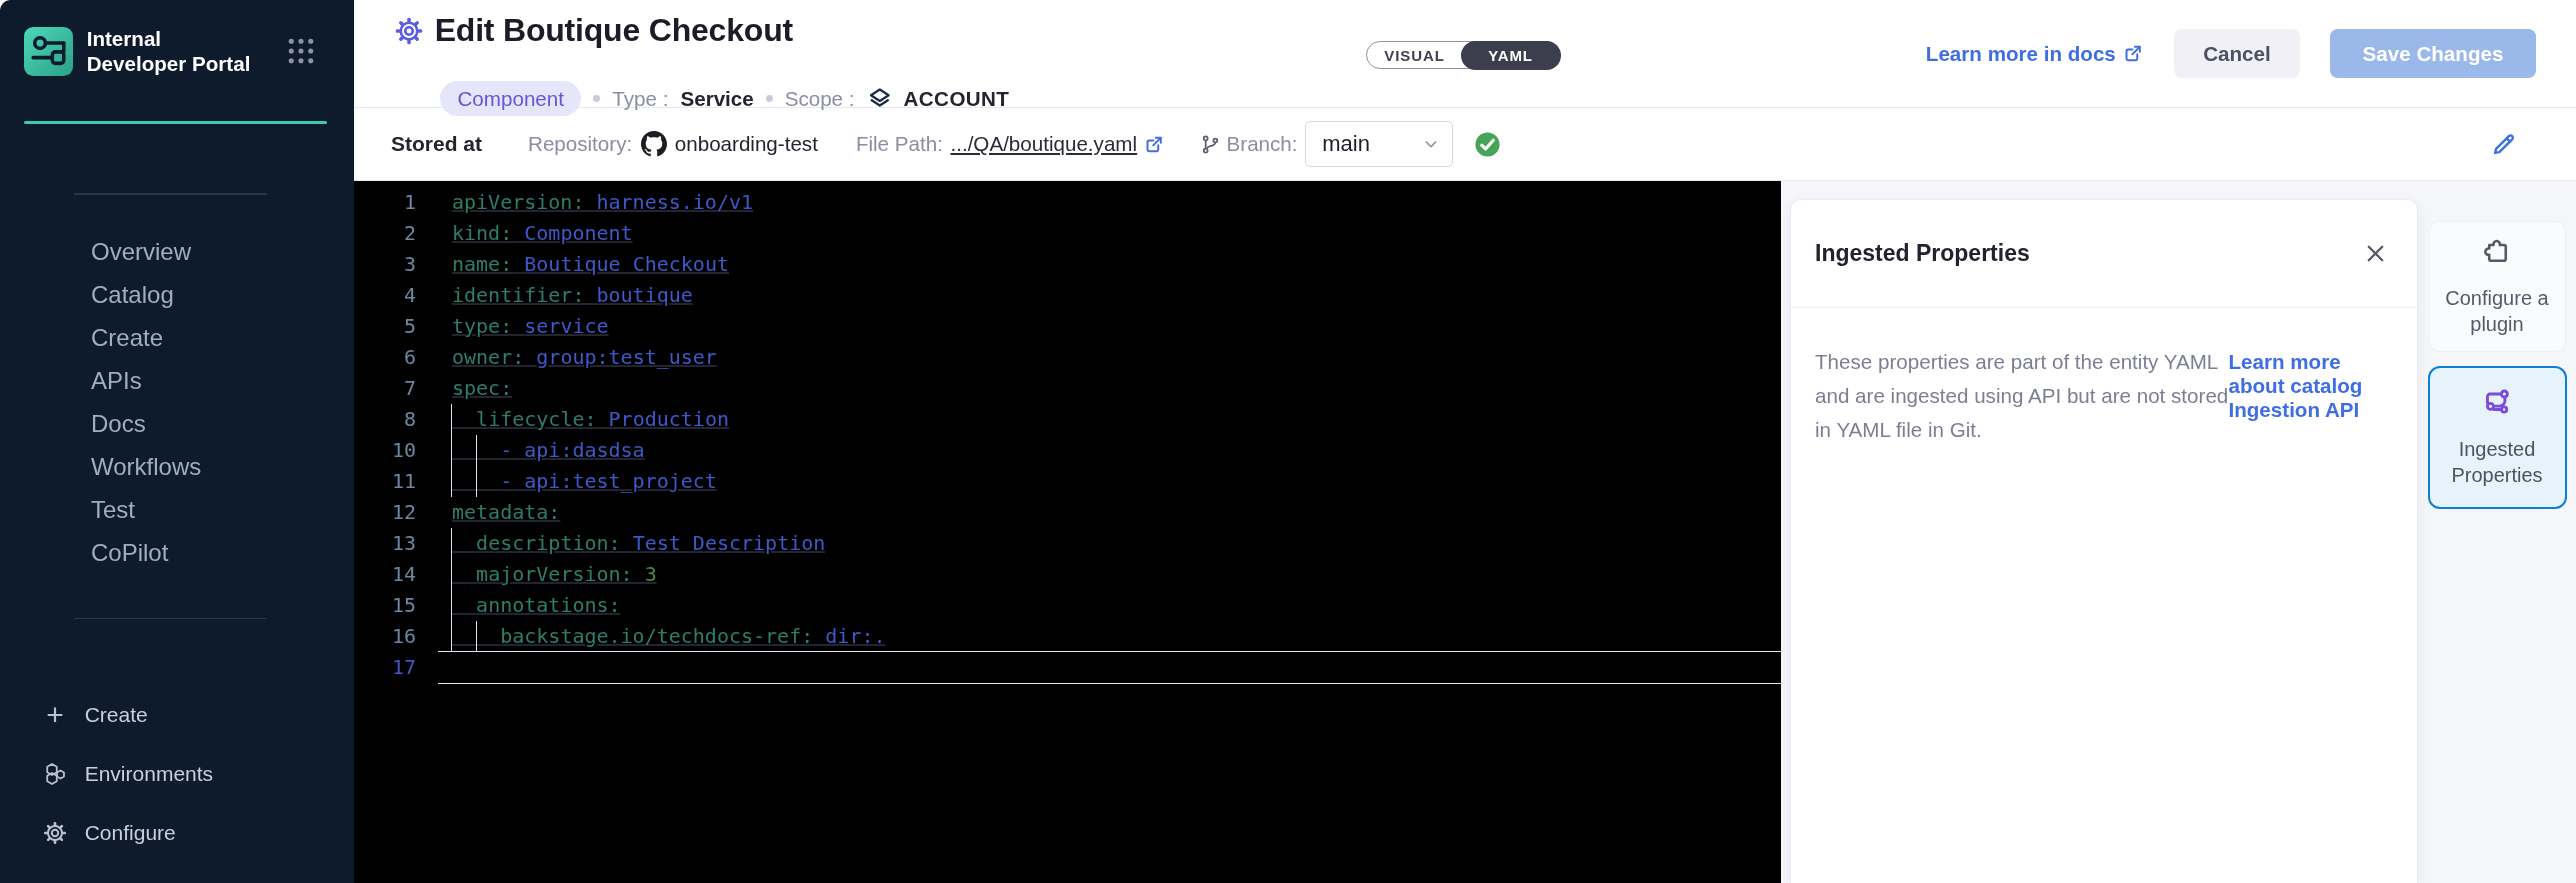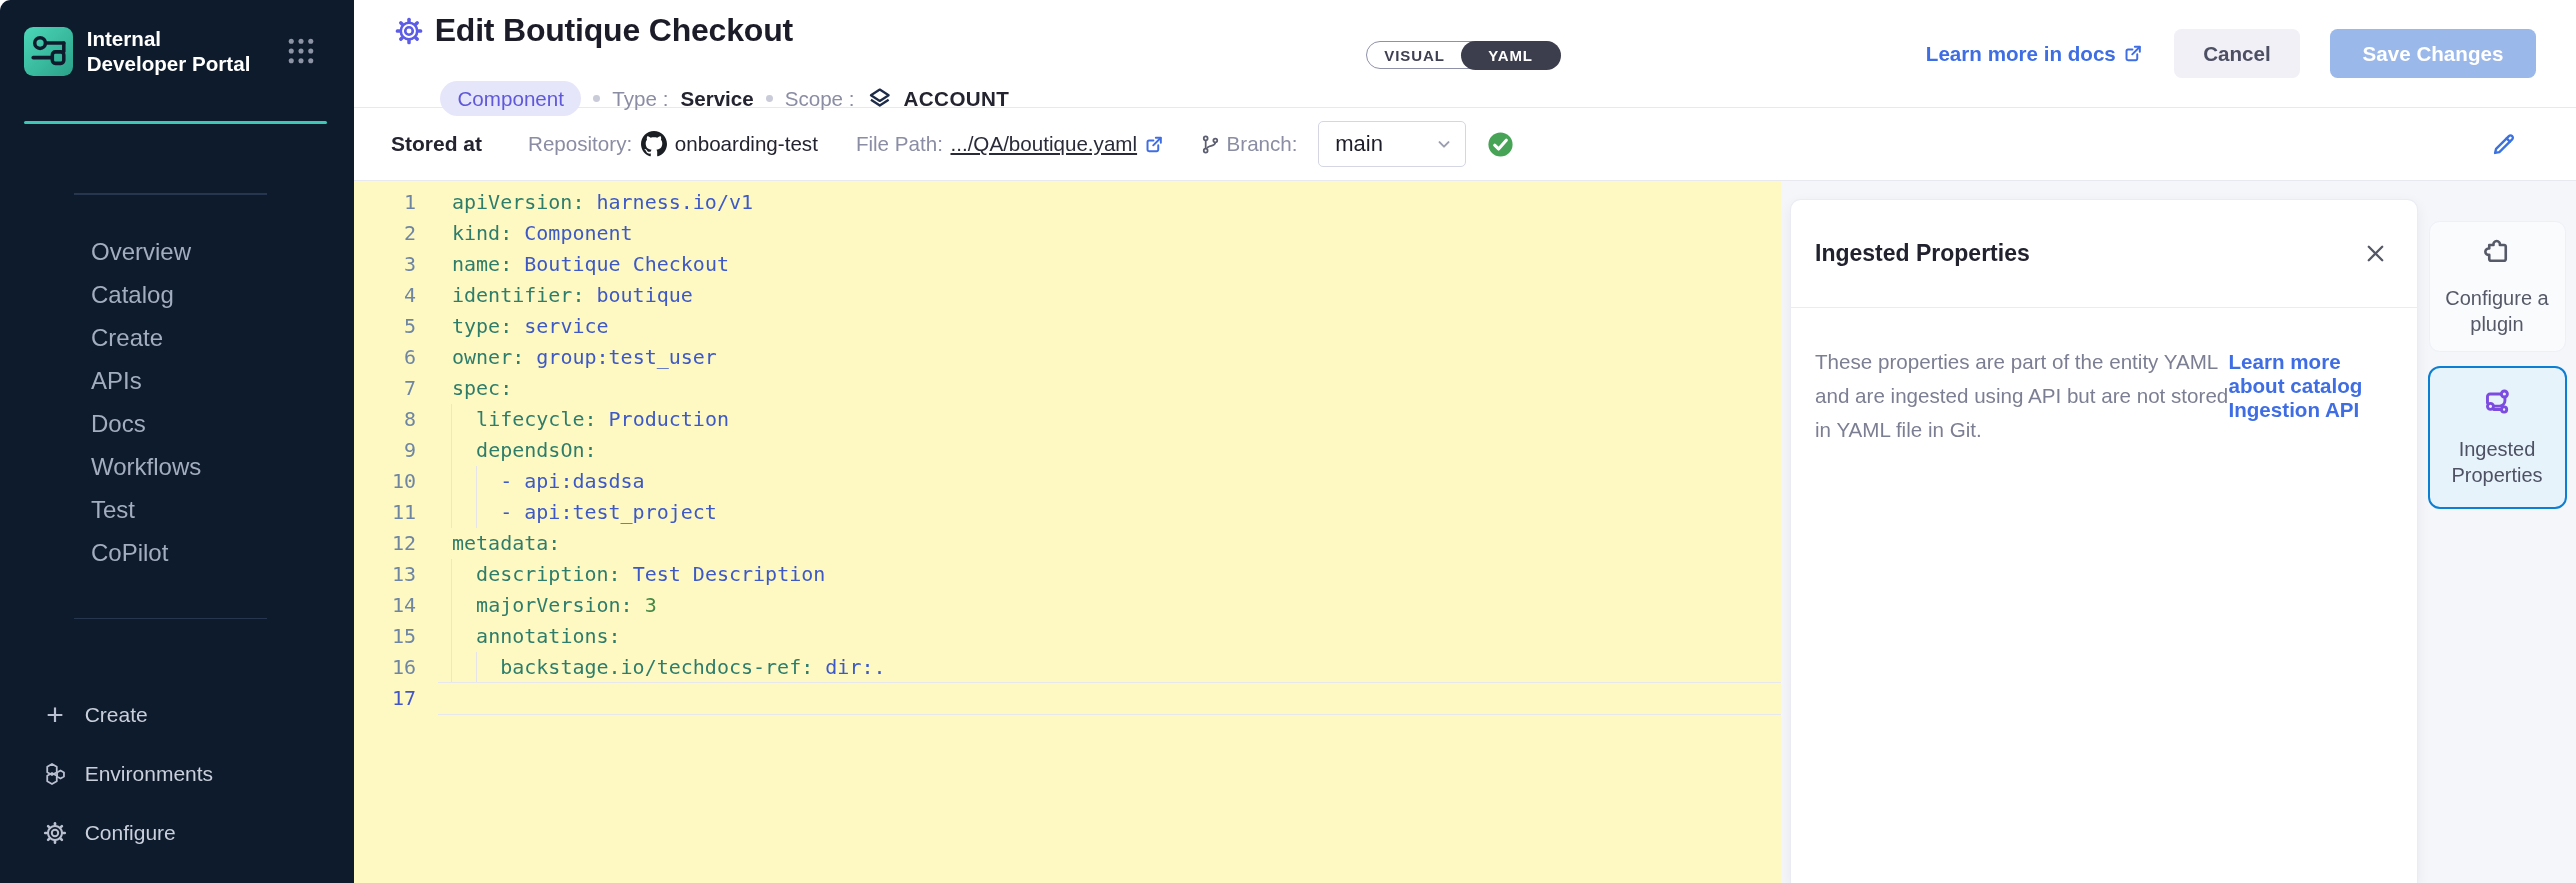--- a/index.html
+++ b/index.html
@@ -60,30 +60,30 @@
 
   
   .storedbar{height:72px;border-bottom:1.5px solid #e8e9f0;display:flex;align-items:center;padding:0 59px 0 37px;background:#fff;}
   .stored-label{font-size:21px;font-weight:600;color:#23242f;}
   .sb-label{font-size:20.6px;color:#8a8da3;}
   .sb-value{font-size:20.6px;color:#23242f;}
   .gh-ico{width:26px;height:26px;margin:0 7.6px 0 9px;}
   .filelink{font-size:20.6px;color:#2a2b38;text-decoration:underline;cursor:pointer;}
   .ext-ico{width:20.6px;height:20.6px;color:var(--link-blue,#3f6de4);margin-left:6.9px;cursor:pointer;}
   .branch-ico{width:21px;height:21px;color:#5b5e70;}
-  .branch-select{margin-left:20px;width:118px;height:44px;border:1.5px solid #d4d6e4;border-radius:5px;display:flex;align-items:center;padding:0 12px 0 16.7px;cursor:pointer;background:#fff;}
+  .branch-select{margin-left:7px;width:118px;height:44px;border:1.5px solid #d4d6e4;border-radius:5px;display:flex;align-items:center;padding:0 12px 0 16.7px;cursor:pointer;background:#fff;}
   .branch-select .val{font-size:22px;color:#1c1d29;}
   .branch-select svg{width:18px;height:18px;color:#9b9eb0;margin-left:auto;}
   .check-ico{width:29px;height:29px;margin-left:20px;}
   .pencil-ico{width:27px;height:27px;color:#3b72e0;margin-left:auto;cursor:pointer;}
   .ml61{margin-left:46px;} .ml50{margin-left:38px;} .ml46{margin-left:35px;} .ml10{margin-left:7.6px;} .ml8{margin-left:6px;}
 
   
   .content{flex:1;display:flex;min-height:0;}
-  .editor{width:1427px;min-width:1427px;background:#fef9c3;padding-top:6px;position:relative;font-family:"DejaVu Sans Mono", monospace;}
+  .editor{width:1427px;min-width:1427px;background:#000000;padding-top:6px;position:relative;font-family:"DejaVu Sans Mono", monospace;text-decoration:underline;}
   .eline{position:relative;height:31px;line-height:31px;white-space:pre;font-size:20px;}
   .eline .gut{display:inline-block;width:62px;text-align:right;color:#6f86a3;font-size:20px;}
   .eline.active .gut{color:#4356c6;}
   .eline .codetxt{margin-left:36px;}
   .eline .guide{position:absolute;top:0;bottom:0;border-left:1.5px solid #e4e4ea;}
   .eline.active::before{content:'';position:absolute;left:84px;right:0;top:-0.8px;bottom:-0.8px;border-top:1.5px solid #e7e8ee;border-bottom:1.5px solid #e7e8ee;}
   .tk-k{color:var(--code-key,#2e7d6b);}
   .tk-v{color:var(--code-value,#3d59c8);}
   .tk-num{color:var(--code-number,#478947);}
   .tk-w{color:#3c3d4a;}
@@ -314,21 +314,20 @@
     <div class="content">
       <div class="editor" id="editor">
           <div class="eline"><span class="gut">1</span><span class="codetxt"><span class="tk-k">apiVersion:</span><span class="tk-w"> </span><span class="tk-v">harness.io/v1</span></span></div>
           <div class="eline"><span class="gut">2</span><span class="codetxt"><span class="tk-k">kind:</span><span class="tk-w"> </span><span class="tk-v">Component</span></span></div>
           <div class="eline"><span class="gut">3</span><span class="codetxt"><span class="tk-k">name:</span><span class="tk-w"> </span><span class="tk-v">Boutique Checkout</span></span></div>
           <div class="eline"><span class="gut">4</span><span class="codetxt"><span class="tk-k">identifier:</span><span class="tk-w"> </span><span class="tk-v">boutique</span></span></div>
           <div class="eline"><span class="gut">5</span><span class="codetxt"><span class="tk-k">type:</span><span class="tk-w"> </span><span class="tk-v">service</span></span></div>
           <div class="eline"><span class="gut">6</span><span class="codetxt"><span class="tk-k">owner:</span><span class="tk-w"> </span><span class="tk-v">group:test_user</span></span></div>
           <div class="eline"><span class="gut">7</span><span class="codetxt"><span class="tk-k">spec:</span></span></div>
           <div class="eline"><span class="gut">8</span><span class="guide" style="left: 97px;"></span><span class="codetxt"><span class="tk-w">  </span><span class="tk-k">lifecycle:</span><span class="tk-w"> </span><span class="tk-v">Production</span></span></div>
-          <div class="eline"><span class="gut">9</span><span class="guide" style="left: 97px;"></span><span class="codetxt"><span class="tk-w">  </span><span class="tk-k">dependsOn:</span></span></div>
           <div class="eline"><span class="gut">10</span><span class="guide" style="left: 97px;"></span><span class="guide" style="left: 122px;"></span><span class="codetxt"><span class="tk-w">    </span><span class="tk-v">- api:dasdsa</span></span></div>
           <div class="eline"><span class="gut">11</span><span class="guide" style="left: 97px;"></span><span class="guide" style="left: 122px;"></span><span class="codetxt"><span class="tk-w">    </span><span class="tk-v">- api:test_project</span></span></div>
           <div class="eline"><span class="gut">12</span><span class="codetxt"><span class="tk-k">metadata:</span></span></div>
           <div class="eline"><span class="gut">13</span><span class="guide" style="left: 97px;"></span><span class="codetxt"><span class="tk-w">  </span><span class="tk-k">description:</span><span class="tk-w"> </span><span class="tk-v">Test Description</span></span></div>
           <div class="eline"><span class="gut">14</span><span class="guide" style="left: 97px;"></span><span class="codetxt"><span class="tk-w">  </span><span class="tk-k">majorVersion:</span><span class="tk-w"> </span><span class="tk-num">3</span></span></div>
           <div class="eline"><span class="gut">15</span><span class="guide" style="left: 97px;"></span><span class="codetxt"><span class="tk-w">  </span><span class="tk-k">annotations:</span></span></div>
           <div class="eline"><span class="gut">16</span><span class="guide" style="left: 97px;"></span><span class="guide" style="left: 122px;"></span><span class="codetxt"><span class="tk-w">    </span><span class="tk-k">backstage.io/techdocs-ref:</span><span class="tk-w"> </span><span class="tk-v">dir:.</span></span></div>
           <div class="eline active"><span class="gut">17</span><span class="codetxt"></span></div>
         </div>
 

